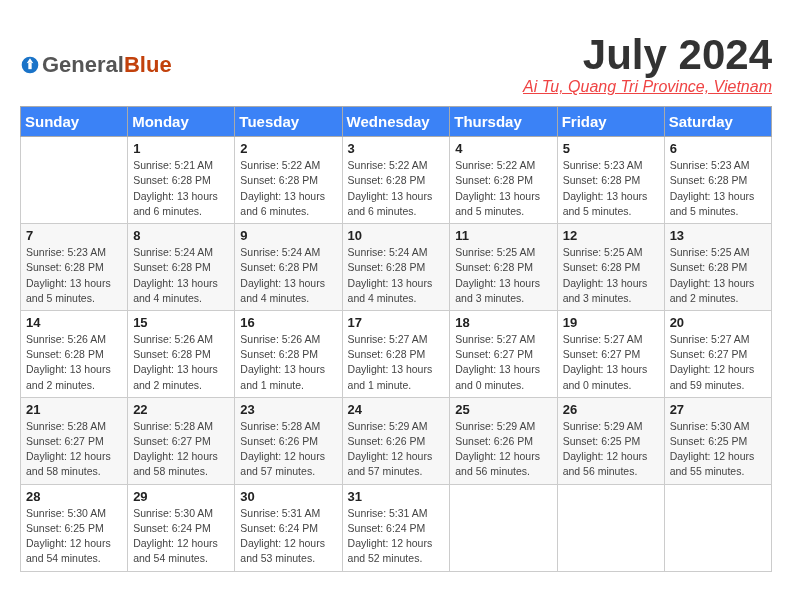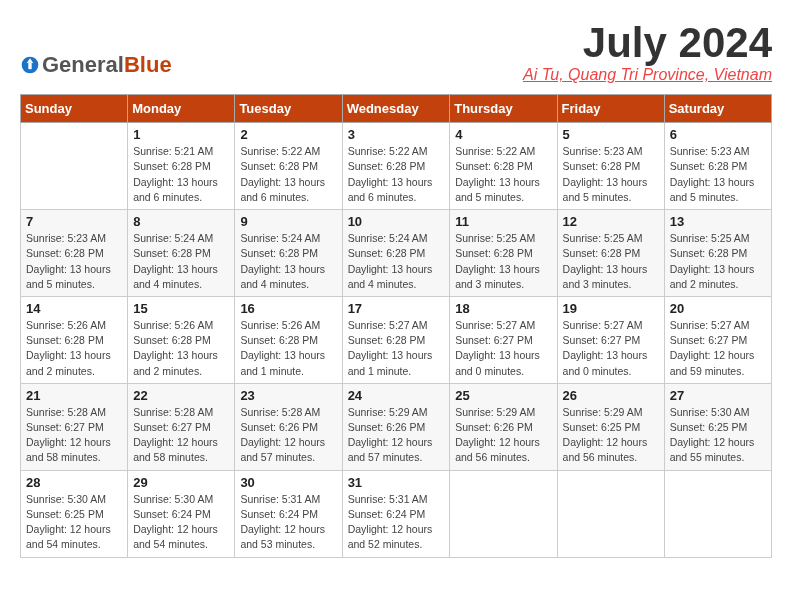--- a/index.html
+++ b/index.html
@@ -37,38 +37,39 @@
       margin-right: 2px;
     }
     .title-area {
       text-align: right;
     }
     .month-title {
       font-size: 42px;
       font-weight: bold;
       color: #333;
       line-height: 1.1;
+      margin-top: 12px;
     }
     .location {
       font-size: 16px;
       color: #ef4444;
       font-style: italic;
       text-decoration: underline;
     }
     .calendar {
       width: 100%;
       border-collapse: collapse;
       font-size: 11px;
     }
     .calendar thead th {
-      background-color: #c2410c;
+      background-color: #3b82f6;
       color: #fff;
       padding: 6px 4px;
       text-align: left;
-      font-size: 13px;
+      font-size: 15px;
       font-weight: bold;
       border: 1px solid #aaa;
     }
     .calendar tbody td {
       border: 1px solid #ccc;
       vertical-align: top;
       padding: 4px 5px;
       width: 108px;
       height: 80px;
       background: #fff;

